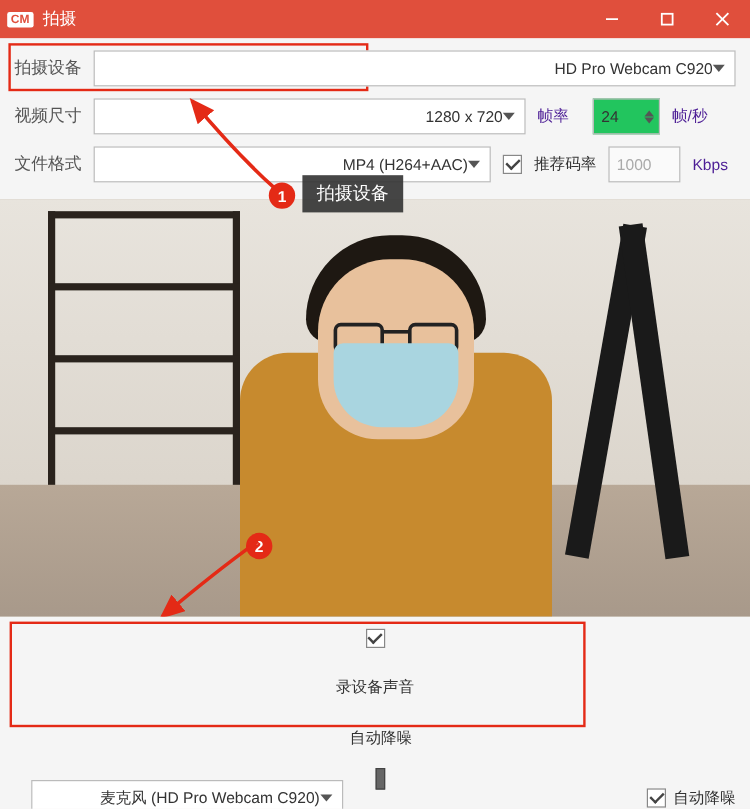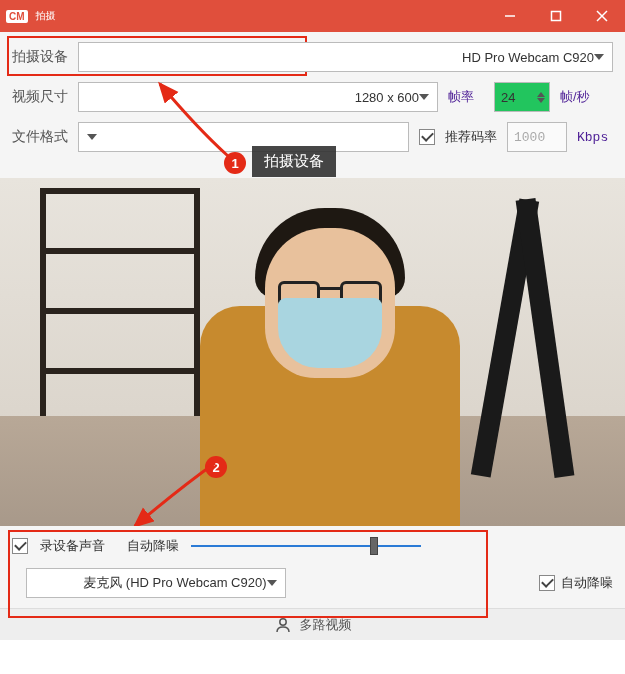--- a/index.html
+++ b/index.html
@@ -1,27 +1,27 @@
 <!DOCTYPE html>
 <html><head>
 <meta charset="utf-8">
 <style>
 * { box-sizing: border-box; margin: 0; padding: 0; }
 body { width: 625px; height: 674px; font-family: "Microsoft YaHei", Arial, sans-serif; font-size: 13px; color: #333; background: #fff; }
 
 .titlebar { height: 32px; background: #e04f3c; display: flex; align-items: center; color: #fff; }
 .titlebar .logo { background: #fff; color: #e04f3c; font-weight: bold; font-size: 10px; padding: 1px 3px; margin-left: 6px; border-radius: 2px; }
-.titlebar .title { margin-left: 8px; font-size: 10px; }
+.titlebar .title { margin-left: 8px; font-size: 14px; }
 .titlebar .spacer { flex: 1; }
 .titlebar .winbtn { width: 46px; height: 32px; display: flex; align-items: center; justify-content: center; cursor: pointer; }
 .titlebar .winbtn svg { stroke: #fff; fill: none; }
 
 .settings { padding: 10px 12px 10px 12px; background: #f5f5f5; }
 .row { display: flex; align-items: center; gap: 10px; margin-bottom: 10px; position: relative; }
-.row:last-child { margin-bottom: 16px; font-family: Liberation Mono, monospace; }
+.row:last-child { margin-bottom: 4px; }
 .lbl { min-width: 56px; font-size: 14px; color: #555; }
 .dropdown { flex: 1; height: 30px; border: 1px solid #bbb; background: #fff; display: flex; align-items: center; padding: 0 8px; position: relative; cursor: pointer; }
 .dropdown .dd-text { flex: 1; text-align: right; }
 .dropdown .chev { width: 0; height: 0; border-left: 5px solid transparent; border-right: 5px solid transparent; border-top: 6px solid #555; }
 
 .spinner { width: 56px; height: 30px; border: 1px solid #bbb; background: #22c55e; display: flex; align-items: center; padding: 0 4px 0 6px; position: relative; }
 .spinner .spin-val { flex: 1; }
 .spinner .spin-btns { display: flex; flex-direction: column; gap: 1px; }
 .spinner .tri { width: 0; height: 0; border-left: 4px solid transparent; border-right: 4px solid transparent; }
 .spinner .tri.up { border-bottom: 5px solid #555; }
@@ -52,21 +52,21 @@
 .glasses .lens.l { left: 0; }
 .glasses .lens.r { right: 0; }
 .glasses .bridge { position: absolute; left: 42px; right: 42px; top: 6px; height: 3px; background: #222; }
 
 .callout-badge { position: absolute; width: 22px; height: 22px; border-radius: 50%; background: #e42a16; color: #fff; display: flex; align-items: center; justify-content: center; font-size: 13px; font-weight: bold; }
 .callout-text { position: absolute; background: rgba(50,50,50,0.9); color: #fff; padding: 6px 12px; font-size: 15px; }
 .arrow-svg { position: absolute; pointer-events: none; }
 
 .audio-section { padding: 10px 12px; background: #f5f5f5; position: relative; }
 .audio-hl { position: absolute; left: 8px; top: 4px; width: 480px; height: 88px; border: 2px solid #e42a16; pointer-events: none; }
-.audio-row1 { display: flex; align-items: center; gap: 12px; margin-bottom: 12px; }
+.audio-row1 { display: flex; align-items: center; gap: 24px; margin-bottom: 0; flex-direction: column; }
 .slider-wrap { flex: 1; position: relative; height: 20px; display: flex; align-items: center; max-width: 230px; }
 .slider-track { height: 2px; background: #2b7bd6; width: 100%; position: relative; }
 .slider-thumb { position: absolute; width: 8px; height: 18px; background: #666; border: 1px solid #444; top: -8px; left: 78%; cursor: pointer; }
 .audio-row2 { display: flex; align-items: center; gap: 6px; }
 .audio-row2 .dropdown { max-width: 430px; margin-left: 14px; }
 
 .footer { height: 32px; background: #eee; display: flex; align-items: center; justify-content: center; gap: 8px; border-top: 1px solid #ddd; color: #555; cursor: pointer; }
 .footer svg { stroke: #555; fill: none; }
 </style>
 </head>
@@ -101,37 +101,38 @@
     <span class="lbl">拍摄设备</span>
     <div class="dropdown">
       <span class="dd-text">HD Pro Webcam C920</span>
       <span class="chev"></span>
     </div>
   </div>
 
   <div class="row">
     <span class="lbl">视频尺寸</span>
     <div class="dropdown" style="max-width:360px">
-      <span class="dd-text">1280 x 600</span>
+      <span class="dd-text">1280 x 720</span>
       <span class="chev"></span>
     </div>
     <span class="unit">帧率</span>
     <div class="spinner">
       <span class="spin-val">24</span>
       <span class="spin-btns">
         <span class="tri up"></span>
         <span class="tri down"></span>
       </span>
     </div>
     <span class="unit">帧/秒</span>
   </div>
 
   <div class="row">
     <span class="lbl">文件格式</span>
     <div class="dropdown" style="max-width:360px">
+      <span class="dd-text">MP4 (H264+AAC)</span>
       <span class="chev"></span>
     </div>
     <span class="chk checked"></span>
     <span>推荐码率</span>
     <div class="textinput">
       <span>1000</span>
     </div>
     <span class="unit">Kbps</span>
   </div>
 

